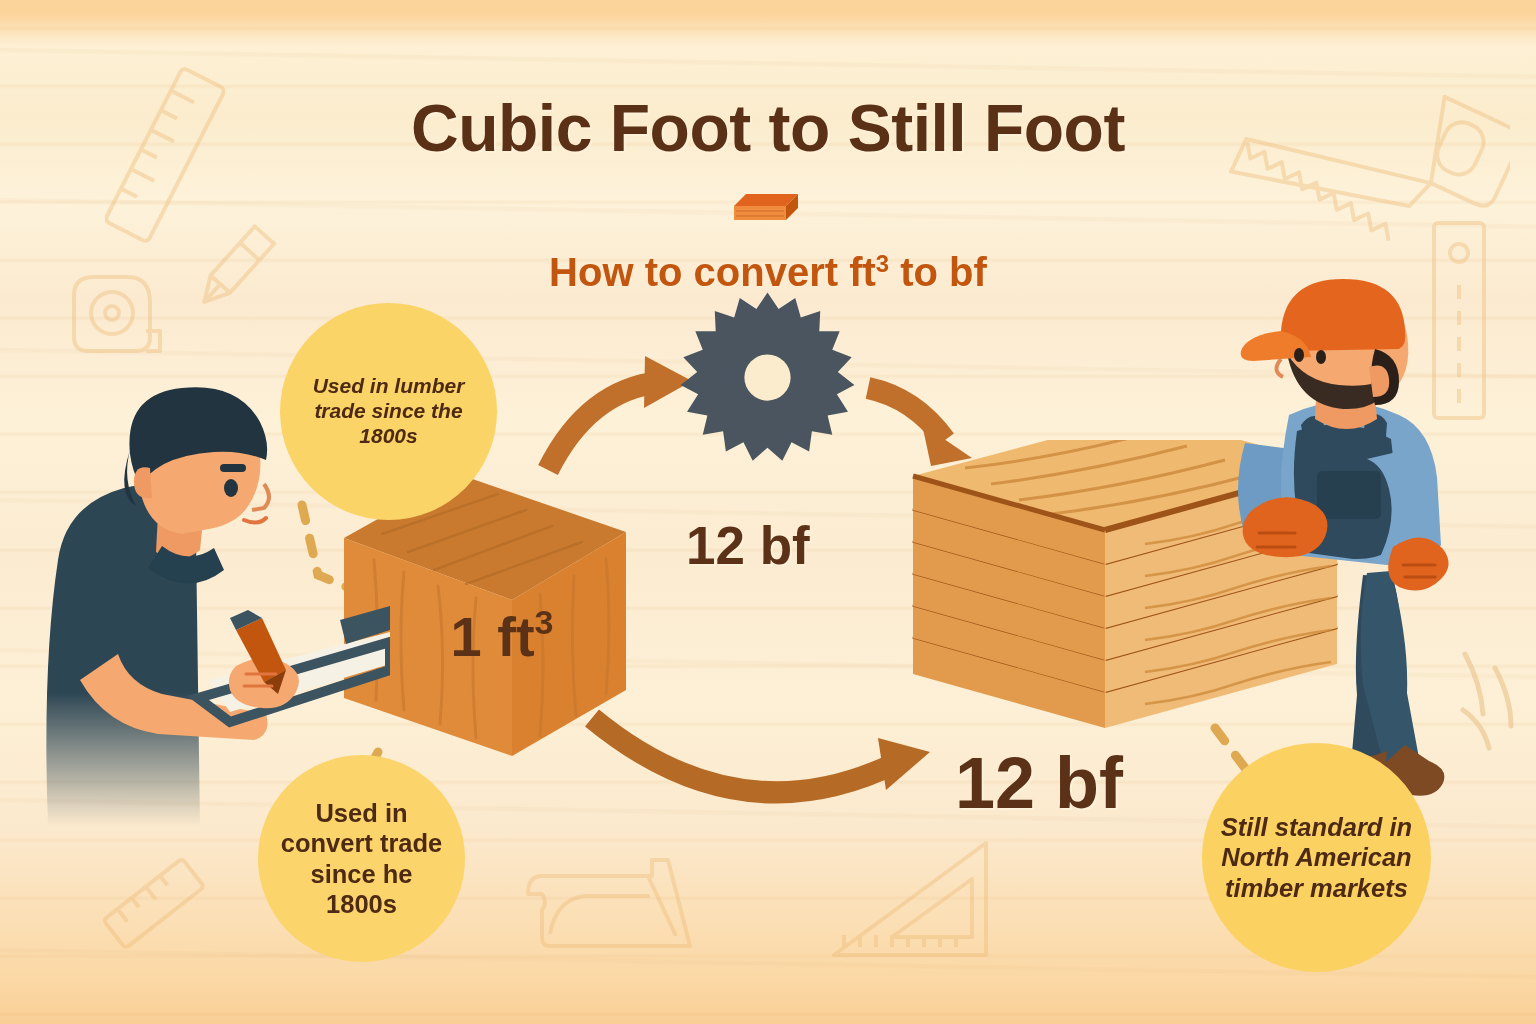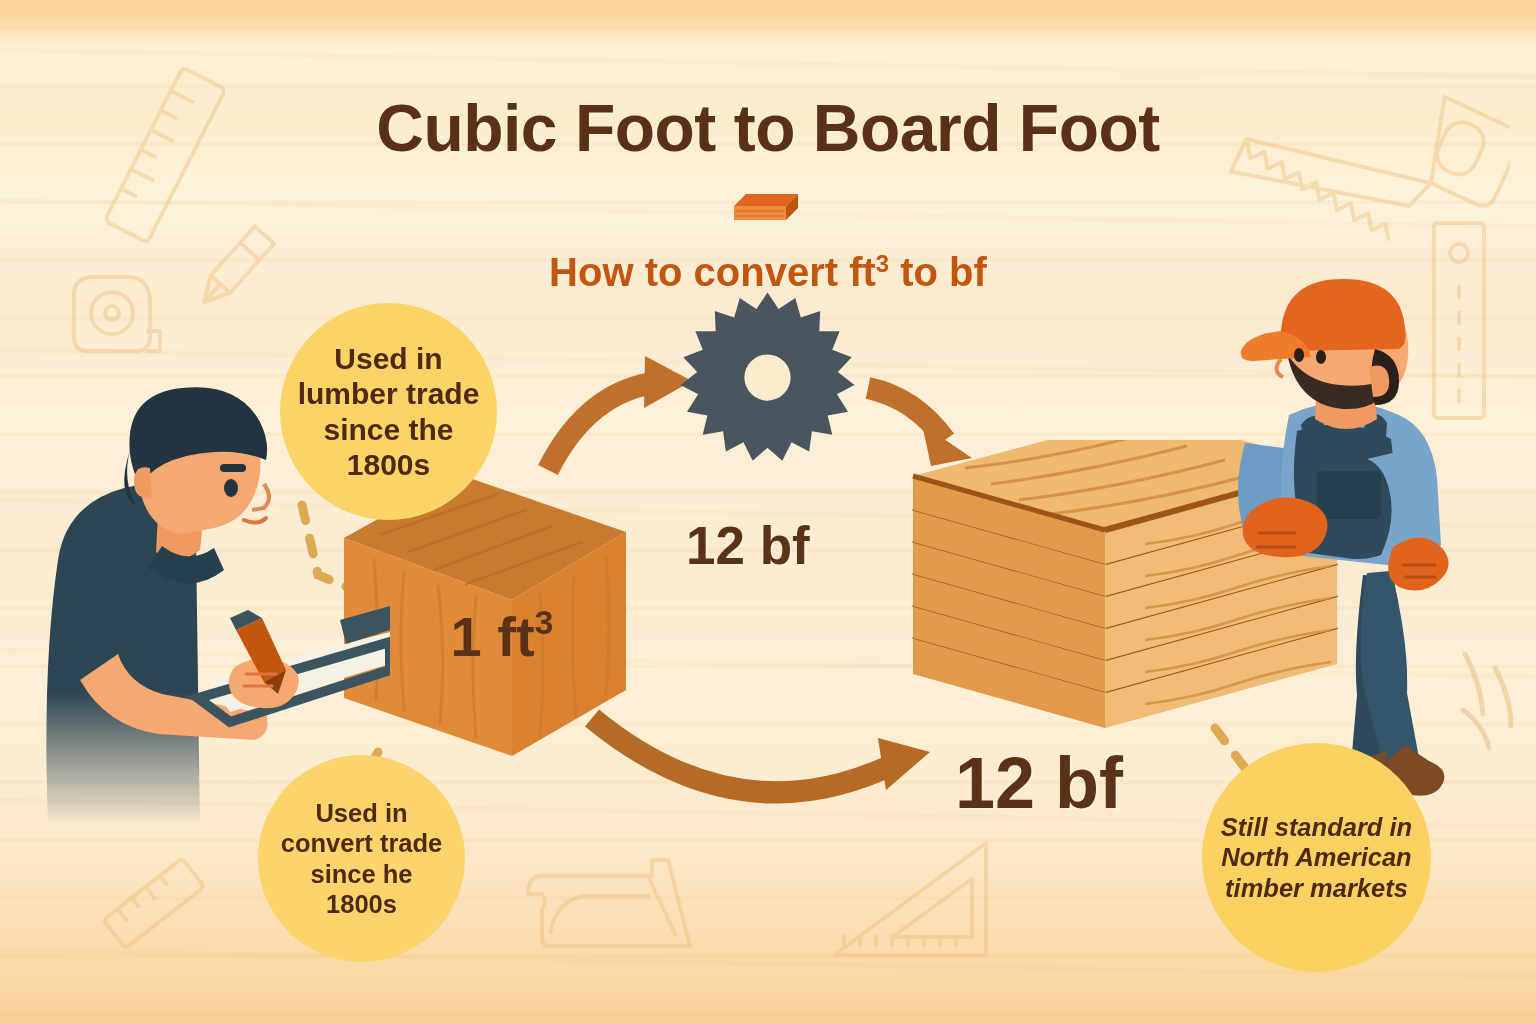--- a/index.html
+++ b/index.html
@@ -76,21 +76,21 @@
     position:absolute;
     border-radius:50%;
     background:#fbd162;
     display:flex; align-items:center; justify-content:center;
     text-align:center;
     color:#4e2a14;
     font-weight:bold;
     line-height:1.18;
     padding:14px;
   }
-  #bubble-top-left { left:280px; top:303px; width:217px; height:217px; font-size:30px; background:#fbd468; }
+  #bubble-top-left { left:280px; top:303px; width:217px; height:217px; font-size:21px; background:#fbd468;font-style:italic; }
   #bubble-bottom-left { left:258px; top:755px; width:207px; height:207px; font-size:25.5px; background:#fbd46b; }
   #bubble-right { left:1202px; top:743px; width:229px; height:229px; font-size:25.5px; background:#fbd262;font-style:italic; }
 
   
   #cube { position:absolute; left:330px; top:460px; width:310px; height:310px; }
 
   
   #equation {
     position:absolute; left:680px; top:512px; width:220px;
     font-size:53px; font-weight:bold;
@@ -211,21 +211,21 @@
   </svg>
 
   <svg class="wm" style="left:1455px; top:640px; width:80px; height:120px; opacity:0.55;" viewBox="0 0 80 120">
     <g fill="none" stroke="#e8bf84" stroke-width="5" stroke-linecap="round">
       <path d="M10 14 q16 30 18 60"></path>
       <path d="M40 28 q16 30 16 58"></path>
       <path d="M8 70 q20 14 26 38"></path>
     </g>
   </svg>
 
-  <div id="title">Cubic Foot to Board Foot</div>
+  <div id="title">Cubic Foot to Still Foot</div>
 
   <div id="subtitle-row">
     <svg style="width:72px;height:46px;" viewBox="0 0 72 46">
       <polygon points="14,8 66,8 54,20 2,20" fill="#e0641d"></polygon>
       <polygon points="2,20 54,20 54,34 2,34" fill="#ef8c3d"></polygon>
       <polygon points="54,20 66,8 66,22 54,34" fill="#c2560f"></polygon>
       <line x1="4" y1="25" x2="52" y2="25" stroke="#d9762c" stroke-width="1.6"></line>
       <line x1="4" y1="30" x2="52" y2="30" stroke="#d9762c" stroke-width="1.6"></line>
     </svg>
     <div id="subtitle"><span>How to convert ft</span><sup>3</sup><span> to bf</span></div>

